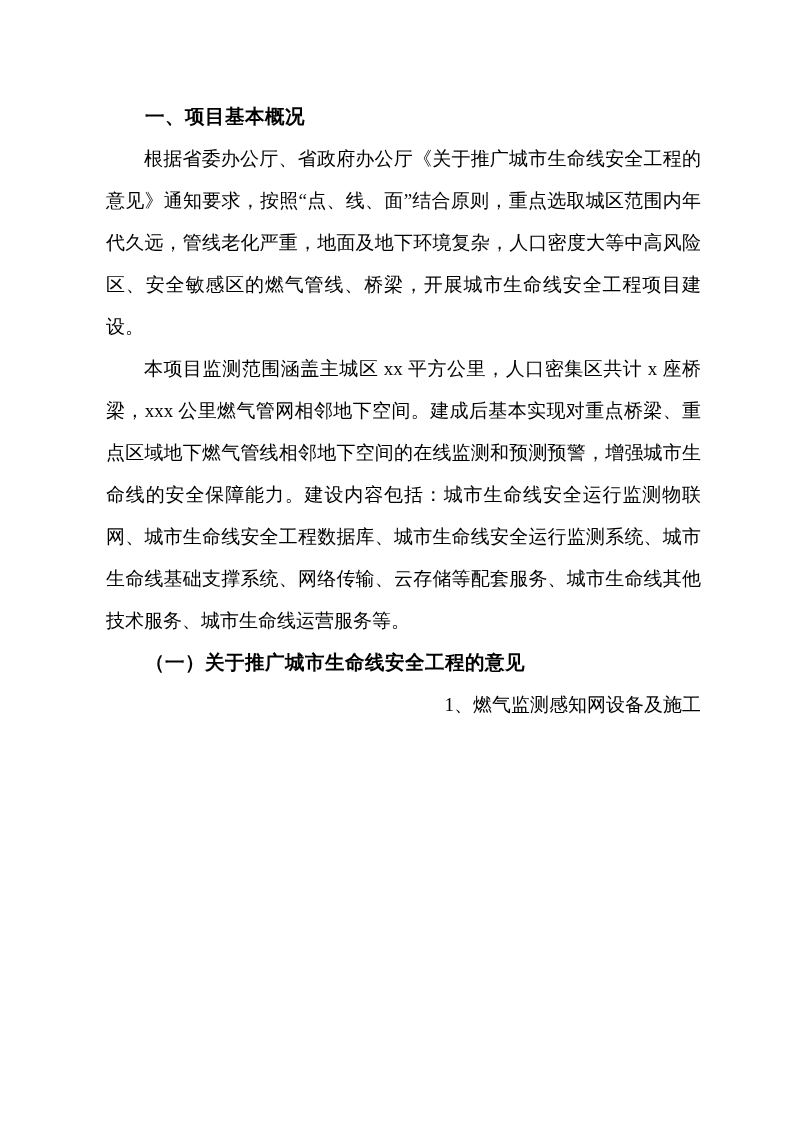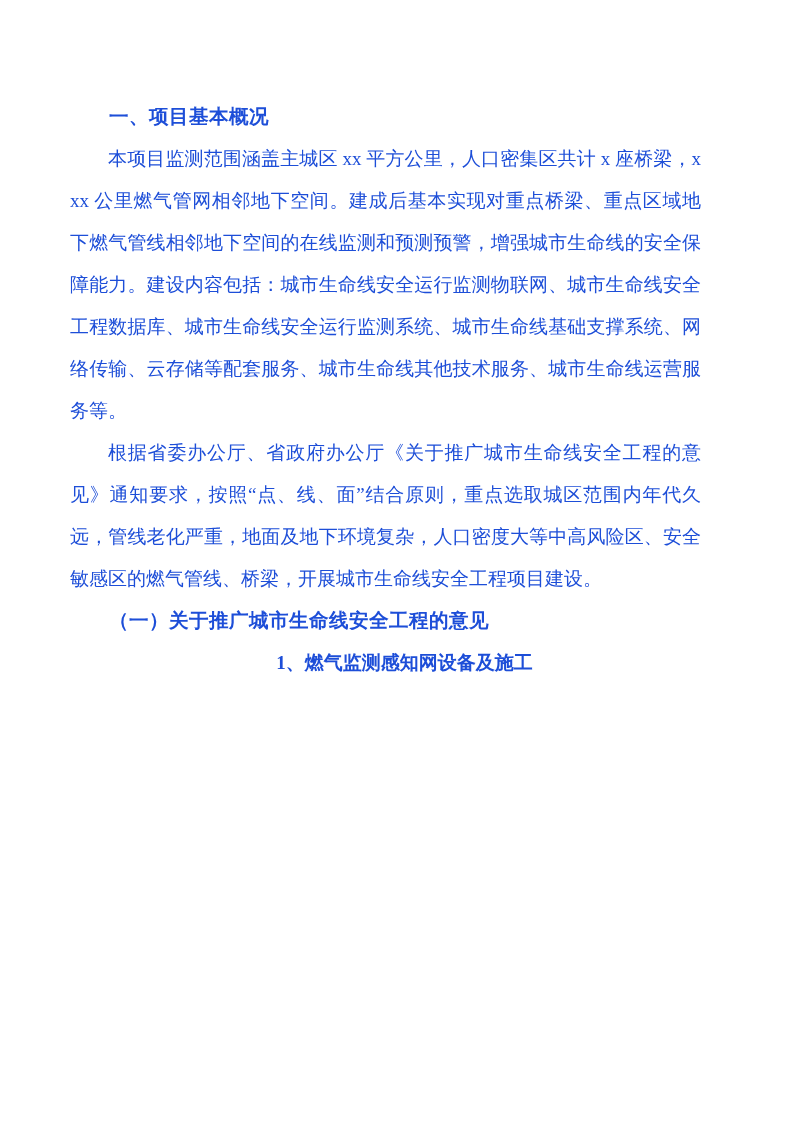--- a/index.html
+++ b/index.html
@@ -6,57 +6,57 @@
     margin: 0;
     padding: 0;
     background: #ffffff;
   }
   .page {
     position: relative;
     width: 793px;
     height: 1050px;
     background: #ffffff;
     box-sizing: border-box;
-    padding: 96px 92px 0 70px;
+    padding: 96px 92px 0 106px;
     overflow: hidden;
     font-family: "Liberation Serif", "DejaVu Serif", serif;
     font-size: 19px;
     line-height: 42px;
-    color: #1d4ed8;
+    color: #000000;
   }
   .para {
     margin: 0;
     text-indent: 2em;
     text-align: justify;
     text-justify: inter-ideograph;
     word-break: break-all;
   }
   .heading {
     margin: 0;
     text-indent: 2em;
     text-align: left;
     font-weight: bold;
     font-size: 19.5px;
     letter-spacing: 0.5px;
   }
   .subheading {
     margin: 0;
     text-indent: 2em;
-    text-align: center;
-    font-weight: bold;
+    text-align: right;
+    font-weight: normal;
   }
 </style>
 </head>
 <body>
 
 <div class="page">
   <h2 class="heading">一、项目基本概况</h2>
 
+  <p class="para">根据省委办公厅、省政府办公厅《关于推广城市生命线安全工程的意见》通知要求，按照“点、线、面”结合原则，重点选取城区范围内年代久远，管线老化严重，地面及地下环境复杂，人口密度大等中高风险区、安全敏感区的燃气管线、桥梁，开展城市生命线安全工程项目建设。</p>
+
   <p class="para">本项目监测范围涵盖主城区 xx 平方公里，人口密集区共计 x 座桥梁，xxx 公里燃气管网相邻地下空间。建成后基本实现对重点桥梁、重点区域地下燃气管线相邻地下空间的在线监测和预测预警，增强城市生命线的安全保障能力。建设内容包括：城市生命线安全运行监测物联网、城市生命线安全工程数据库、城市生命线安全运行监测系统、城市生命线基础支撑系统、网络传输、云存储等配套服务、城市生命线其他技术服务、城市生命线运营服务等。</p>
-
-  <p class="para">根据省委办公厅、省政府办公厅《关于推广城市生命线安全工程的意见》通知要求，按照“点、线、面”结合原则，重点选取城区范围内年代久远，管线老化严重，地面及地下环境复杂，人口密度大等中高风险区、安全敏感区的燃气管线、桥梁，开展城市生命线安全工程项目建设。</p>
 
   <h3 class="heading">（一）关于推广城市生命线安全工程的意见</h3>
 
 
   <p class="subheading">1、燃气监测感知网设备及施工</p>
 
 </div>
 
 </body></html>

